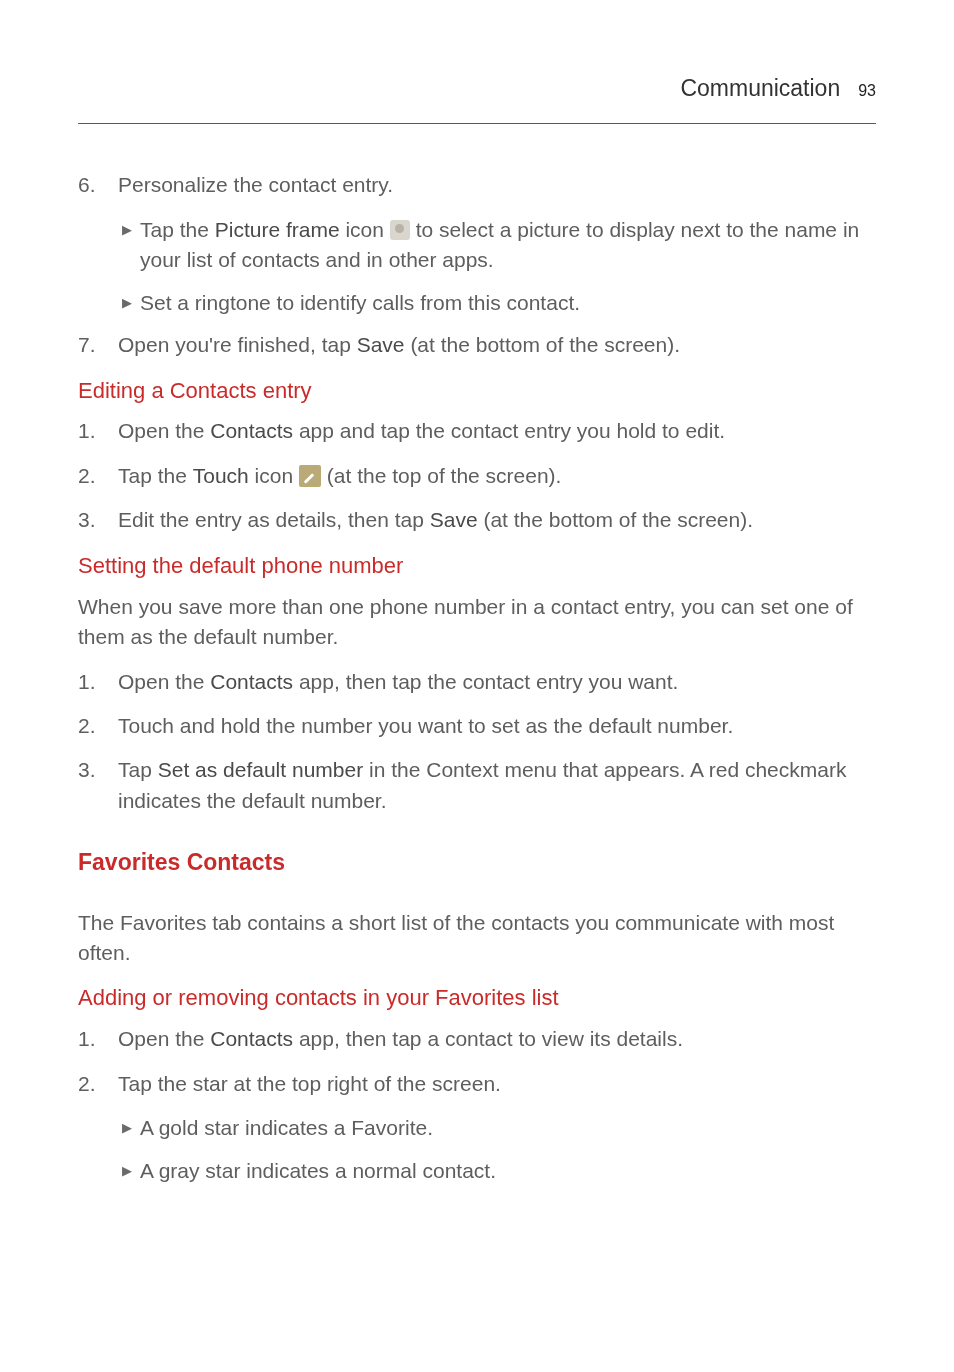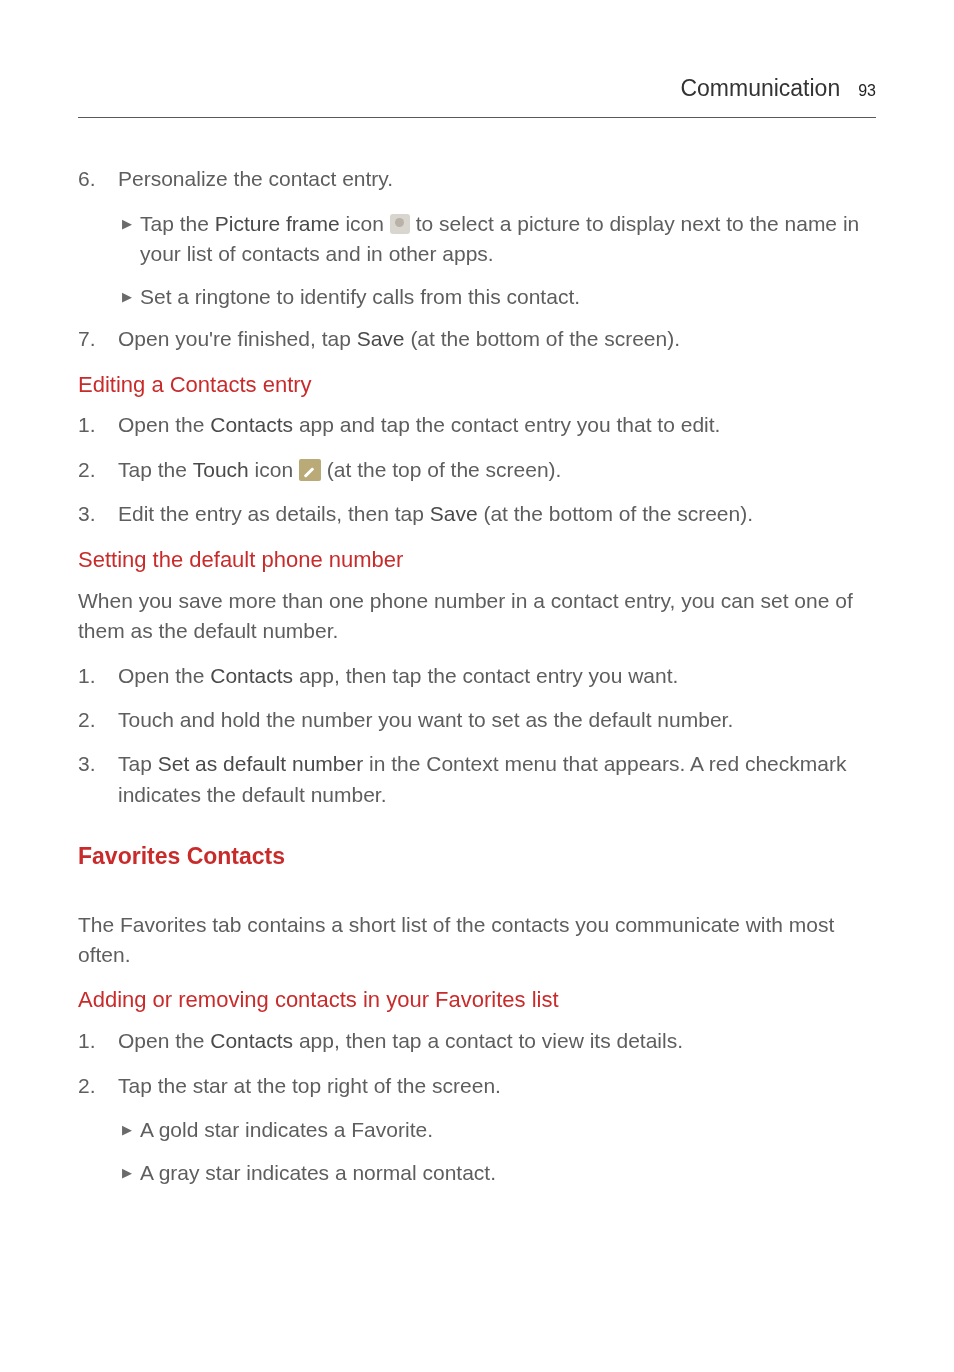--- a/index.html
+++ b/index.html
@@ -12,21 +12,21 @@
     padding: 72px 78px 60px 78px;
     font-size: 21px;
     line-height: 1.45;
     font-weight: 300;
   }
   .header {
     display: flex;
     justify-content: flex-end;
     align-items: baseline;
     border-bottom: 1.5px solid #5a5a5a;
-    padding-bottom: 12px;
+    padding-bottom: 18px;
     margin-bottom: 46px;
   }
   .header-title {
     color: #333;
     font-size: 23px;
     font-weight: 300;
     margin-right: 18px;
   }
   .header-page {
     color: #222;
@@ -50,21 +50,21 @@
     color: #c92b2b;
     font-size: 22px;
     font-weight: 400;
     margin-bottom: 10px;
   }
   .h-bold-red {
     color: #c92b2b;
     font-size: 23px;
     font-weight: 600;
     margin-top: 30px;
-    margin-bottom: 36px;
+    margin-bottom: 28px;
   }
   p.para { margin-bottom: 14px; }
   .icon-picture {
     display: inline-block;
     width: 20px; height: 20px;
     background: #d9d5cf;
     border-radius: 3px;
     vertical-align: -3px;
     position: relative;
   }
@@ -127,21 +127,21 @@
       <span>Open you're finished, tap </span><span class="bold">Save</span><span> (at the bottom of the screen).</span>
     </div>
   </div>
 </div>
 
 <div class="h-red">Editing a Contacts entry</div>
 <div class="ol-group">
   <div class="step-row">
     <div class="step-num">1.</div>
     <div class="step-body">
-      <span>Open the </span><span class="bold">Contacts</span><span> app and tap the contact entry you that to edit.</span>
+      <span>Open the </span><span class="bold">Contacts</span><span> app and tap the contact entry you hold to edit.</span>
     </div>
   </div>
   <div class="step-row">
     <div class="step-num">2.</div>
     <div class="step-body">
       <span>Tap the </span><span class="bold">Touch</span><span> icon </span><span class="icon-edit"></span><span> (at the top of the screen).</span>
     </div>
   </div>
   <div class="step-row">
     <div class="step-num">3.</div>

